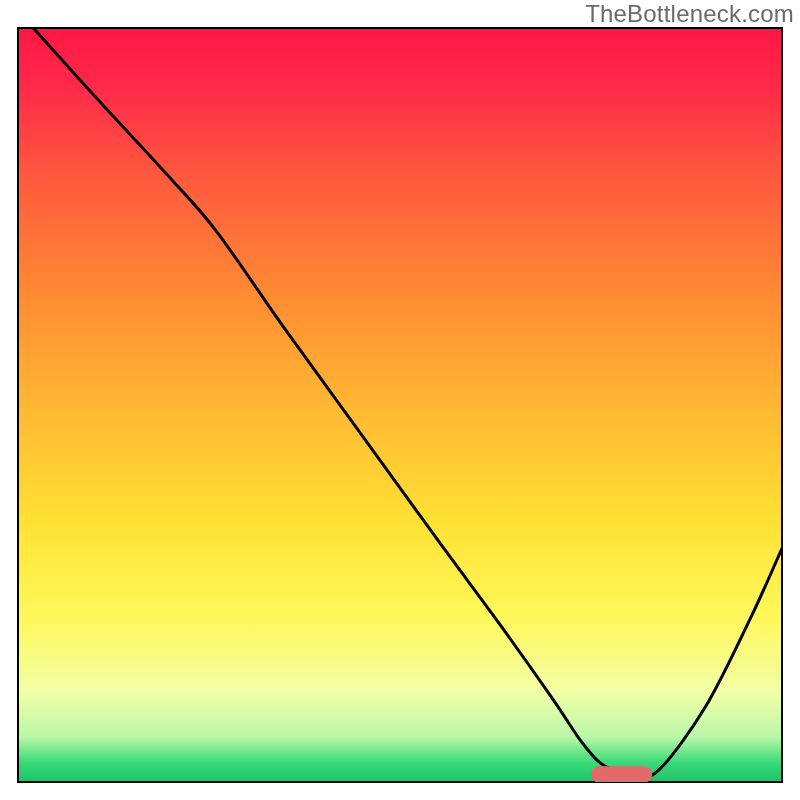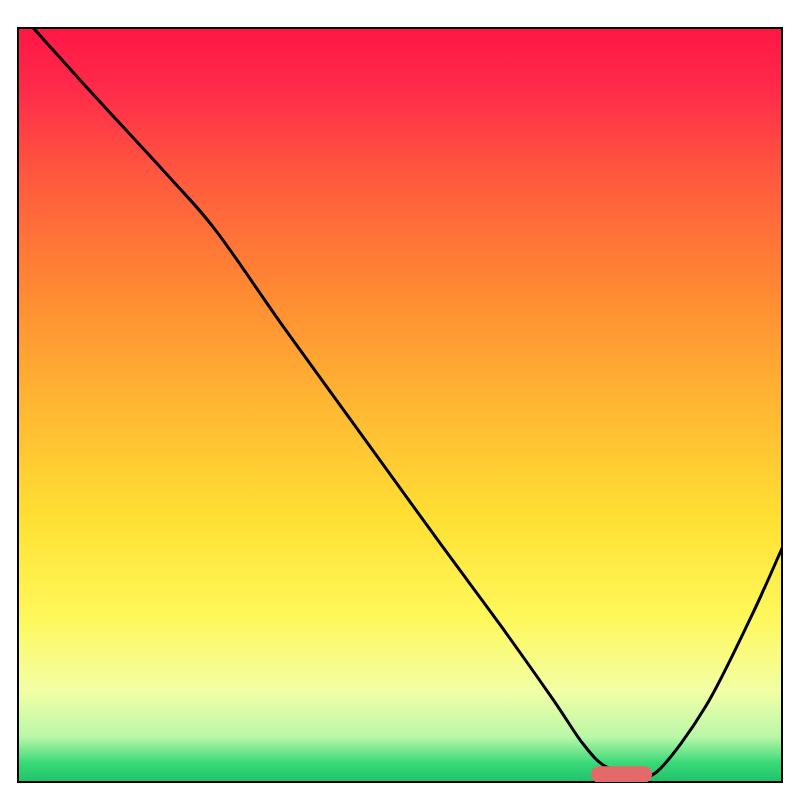--- a/index.html
+++ b/index.html
@@ -29,20 +29,21 @@
     position: absolute;
     left: 0;
     top: 0;
   }
 </style>
 </head>
 <body>
 
 <div class="canvas">
 
+  <div class="watermark">TheBottleneck.com</div>
 
   <svg class="plot" width="800" height="800" viewBox="0 0 800 800">
     <defs>
       <linearGradient id="bg-grad" x1="0" y1="0" x2="0" y2="1">
           <stop offset="0.00%" stop-color="#ff1744"></stop>
           <stop offset="8.00%" stop-color="#ff2a4a"></stop>
           <stop offset="20.00%" stop-color="#ff5a3e"></stop>
           <stop offset="35.00%" stop-color="#ff8a33"></stop>
           <stop offset="50.00%" stop-color="#ffb733"></stop>
           <stop offset="65.00%" stop-color="#ffe033"></stop>

